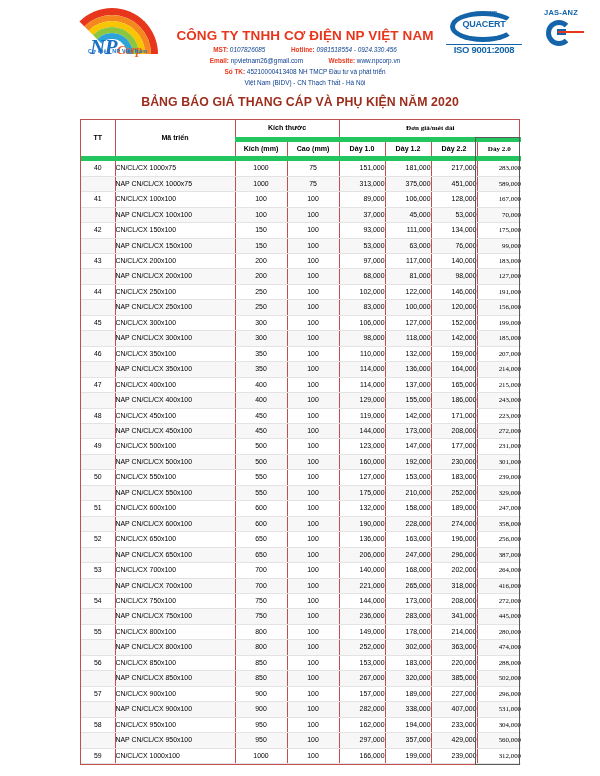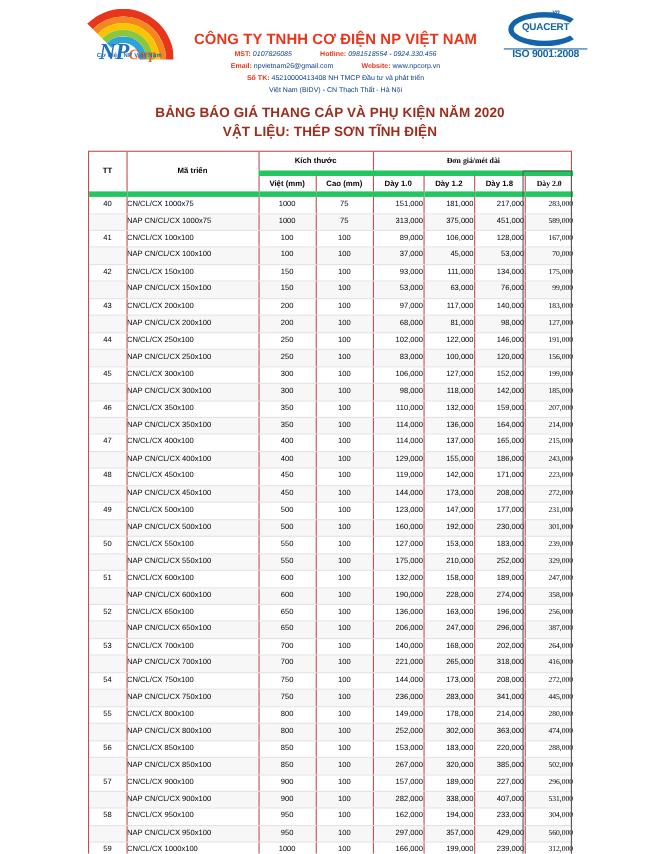--- a/index.html
+++ b/index.html
@@ -116,21 +116,21 @@
   }
 
   .certs {
     width: 150px;
     flex: 0 0 150px;
     position: relative;
     height: 66px;
   }
   .quacert {
     position: absolute;
-    left: 12px;
+    left: 0;
     top: 8px;
     width: 76px;
     text-align: center;
   }
   .q-arc {
     position: relative;
     height: 34px;
   }
   .q-arc .ring {
     position: absolute;
@@ -353,26 +353,33 @@
     <div class="quacert">
       <div class="q-arc">
         <span class="ring"></span>
         <span class="q-vn">vn</span>
         <span class="q-word">QUACERT</span>
       </div>
       <div class="q-rule"></div>
       <div class="q-iso">ISO 9001:2008</div>
     </div>
 
+    <div class="jas">
+      <div class="jas-label">JAS-ANZ</div>
+      <div class="jas-mark">
+        <span class="gring"></span>
+        <span class="gdot"></span>
+        <span class="gbar"></span>
+      </div>
+    </div>
   </div>
 </div>
 
 <div class="title-block">
   <div class="title-1">BẢNG BÁO GIÁ THANG CÁP VÀ PHỤ KIỆN NĂM 2020</div>
-  <div class="title-2">VẬT LIỆU: THÉP SƠN TĨNH ĐIỆN</div>
 </div>
 
 <div class="table-wrap">
   <table class="price">
     <colgroup>
       <col class="c-tt">
         <col class="c-ma">
         <col class="c-rong">
         <col class="c-cao">
       <col class="c-d10">
@@ -381,25 +388,25 @@
         <col class="c-d20">
     </colgroup>
     <thead>
       <tr>
         <th rowspan="2">TT</th>
         <th rowspan="2">Mã triển</th>
         <th colspan="2">Kích thước</th>
         <th colspan="4" class="last">Đơn giá/mét dài</th>
       </tr>
       <tr>
-        <th>Việt (mm)</th>
+        <th>Kích (mm)</th>
         <th>Cao (mm)</th>
         <th>Dày 1.0</th>
         <th>Dày 1.2</th>
-        <th>Dày 1.8</th>
+        <th>Dày 2.2</th>
         <th class="last">Dày 2.0</th>
       </tr>
     </thead>
     <tbody id="price-body">
         <tr>
           <td class="tt">40</td>
           <td class="ma">CN/CL/CX 1000x75</td>
           <td class="num">1000</td>
           <td class="num">75</td>
           <td class="money">151,000</td>

